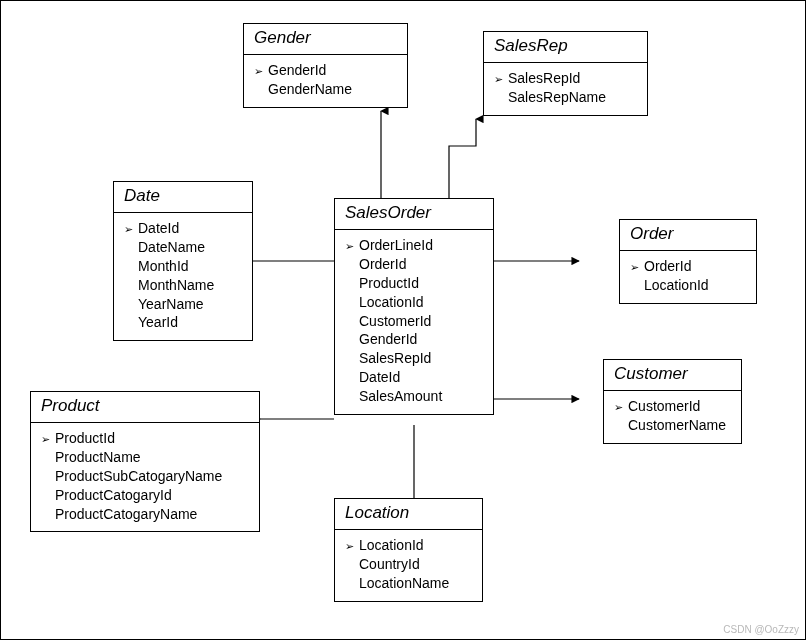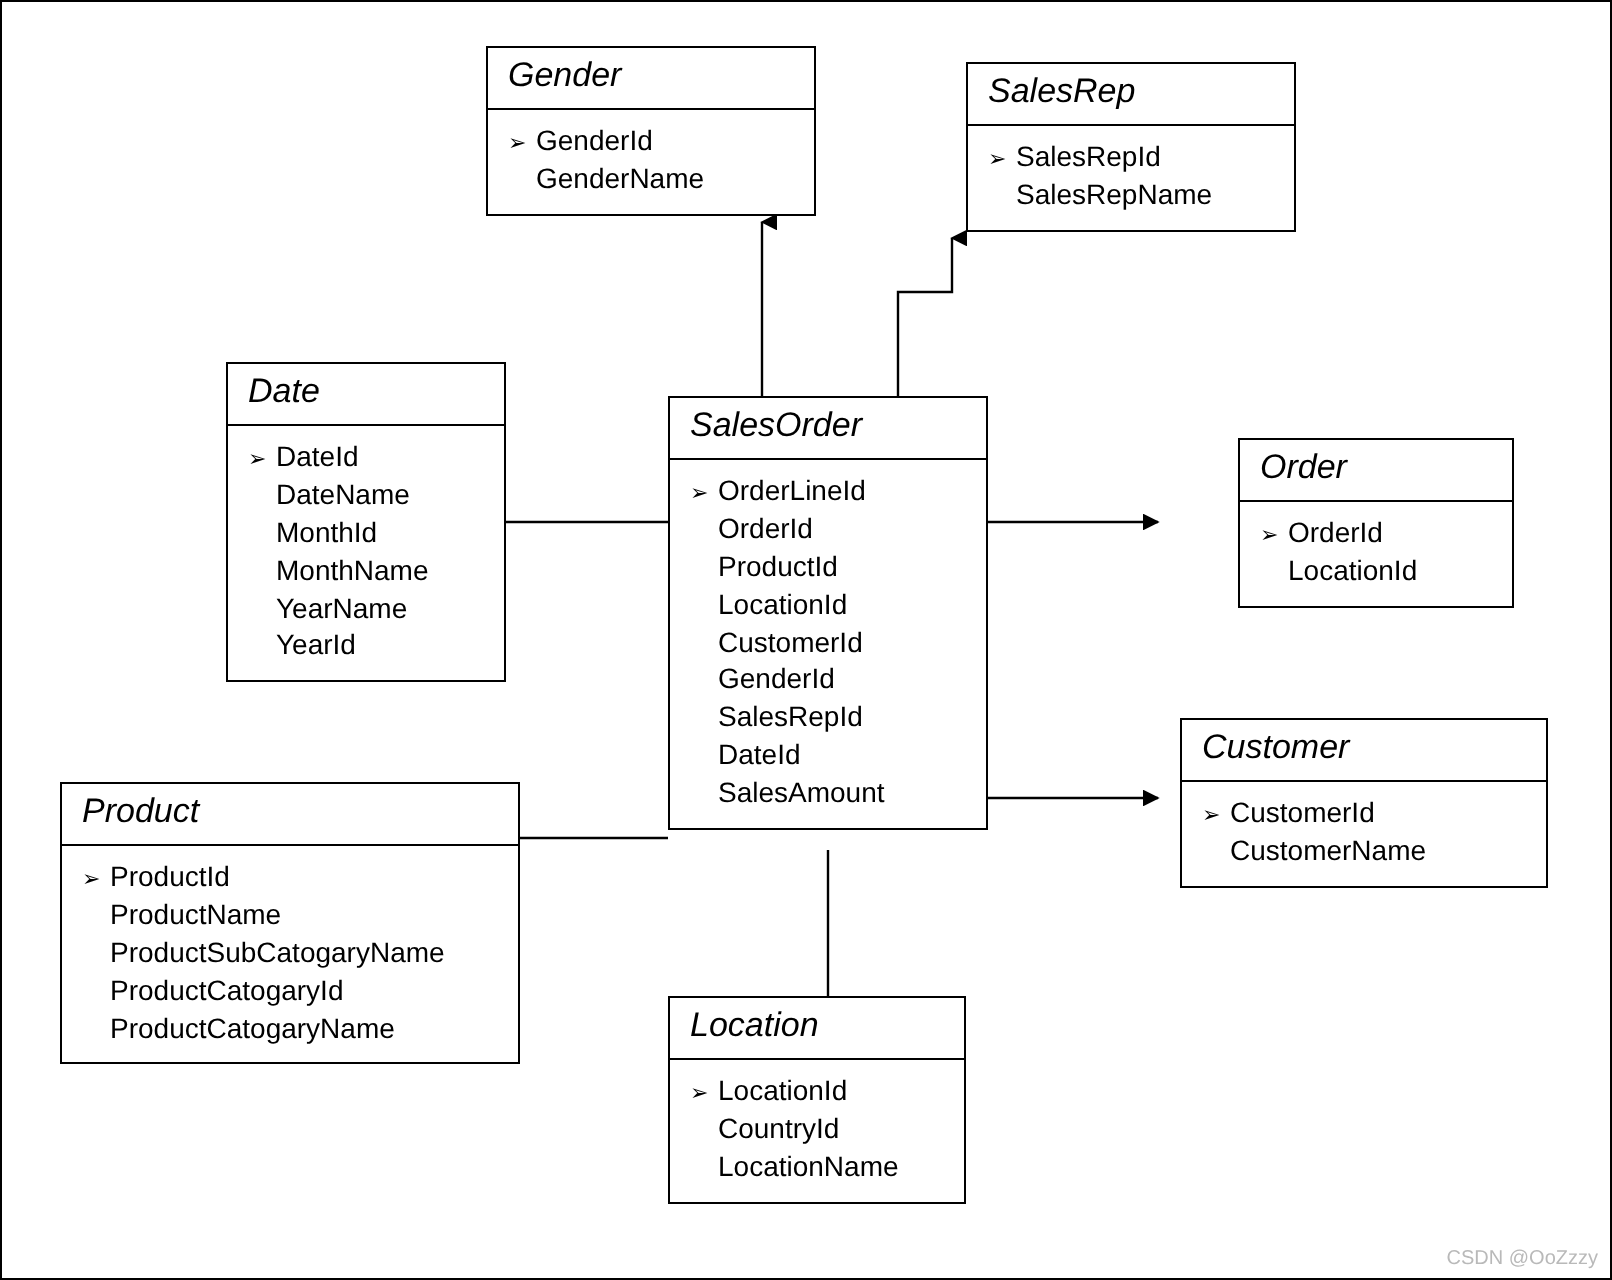--- a/index.html
+++ b/index.html
@@ -200,21 +200,21 @@
           <span class="attr-marker">➢</span>
           <span class="attr-label">OrderId</span>
         </div>
         <div class="attr-row">
           <span class="attr-marker"></span>
           <span class="attr-label">LocationId</span>
         </div>
       </div>
   </div>
 
-  <div class="entity" id="box-customer" style="left: 589px; top: 358px; width: 184px;">
+  <div class="entity" id="box-customer" style="left: 602px; top: 358px; width: 139px;">
     <div class="entity-title">Customer</div>
     <div class="entity-body">
         <div class="attr-row">
           <span class="attr-marker">➢</span>
           <span class="attr-label">CustomerId</span>
         </div>
         <div class="attr-row">
           <span class="attr-marker"></span>
           <span class="attr-label">CustomerName</span>
         </div>

